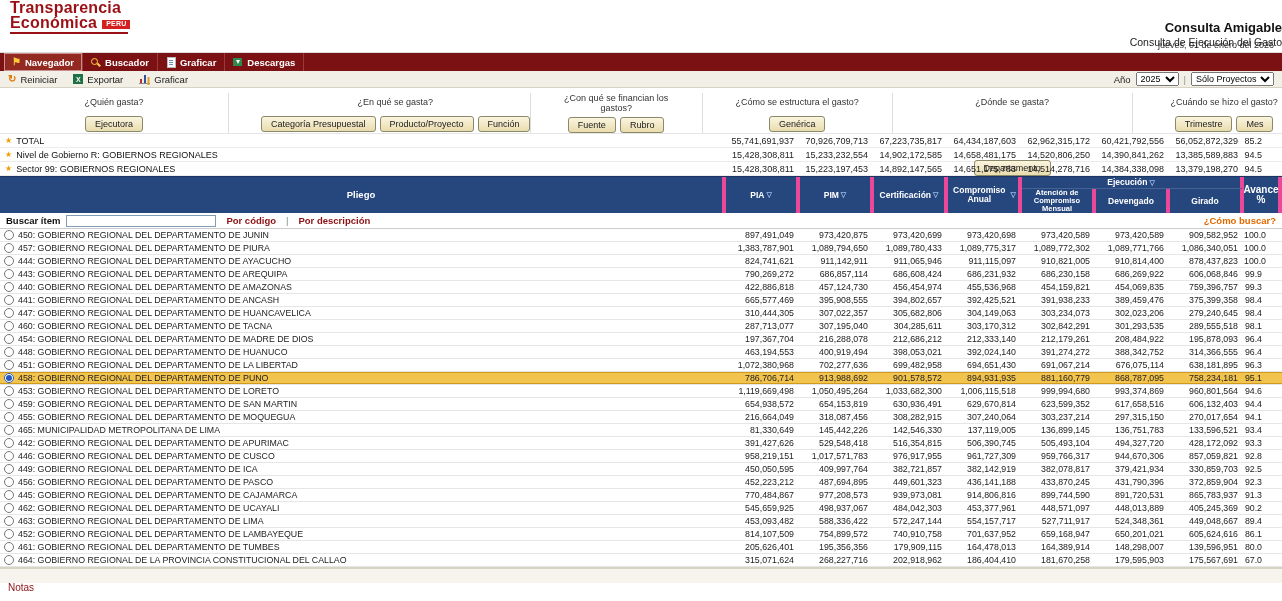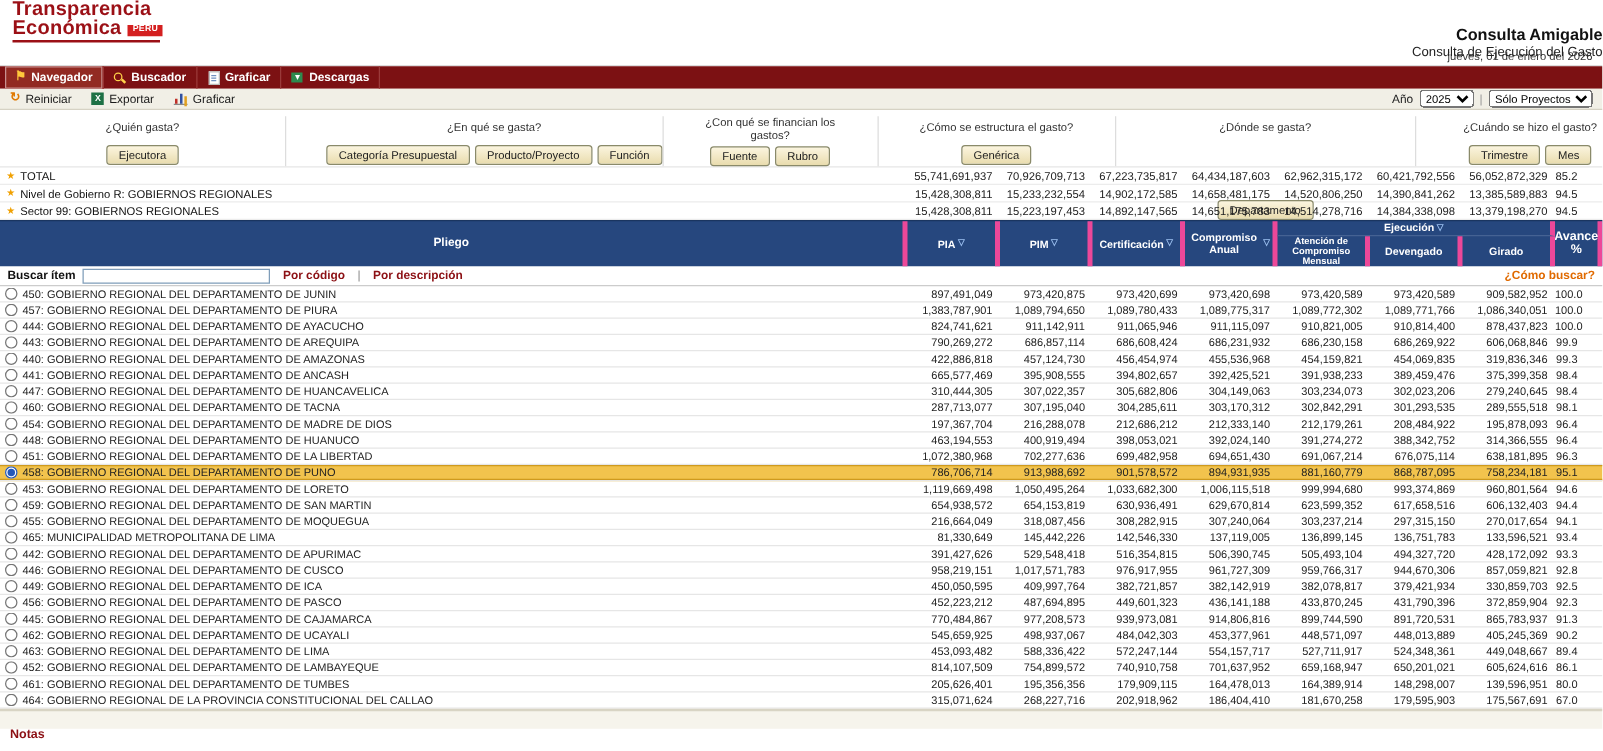--- a/index.html
+++ b/index.html
@@ -110,21 +110,21 @@
   .trow { height: 13px; align-items: center; border-bottom: 1px solid #e6e6e6; font-size: 8.8px;
     color: #222; cursor: pointer; }
   .tlabel { display: flex; align-items: center; gap: 4px; padding-left: 4px;
     white-space: nowrap; overflow: hidden; }
   .trow input[type=radio] { width: 10px; height: 10px; margin: 0; accent-color: #2558b8; }
   .trow.selected { background: #f2c34d; box-shadow: inset 0 1px 0 #cf9a1e, inset 0 -1px 0 #cf9a1e; }
 
   
   .notas-bar { height: 16px; background: #f6f4ec; border-top: 2px solid #d8d4c4;
     display: flex; align-items: center; padding-left: 8px; }
-  .notas-bar span { color: #8c1014; font-weight: bold; font-size: 10px; margin-top: 23px; }
+  .notas-bar span { color: #8c1014; font-weight: normal; font-size: 10px; margin-top: 23px; }
 </style>
 </head>
 <body>
 
 <div class="page">
 
   <div class="top">
     <div class="logo">
       <div class="logo-l1">Transparencia</div>
       <div class="logo-l2"><span>Económica</span><span class="peru-badge">PERU</span></div>
@@ -376,21 +376,21 @@
         <div class="tlabel">
           <input type="radio" name="pliego" style="">
           <span>440: GOBIERNO REGIONAL DEL DEPARTAMENTO DE AMAZONAS</span>
         </div>
         <div class="num">422,886,818</div>
         <div class="num">457,124,730</div>
         <div class="num">456,454,974</div>
         <div class="num">455,536,968</div>
         <div class="num">454,159,821</div>
         <div class="num">454,069,835</div>
-        <div class="num">319,836,346</div>
+        <div class="num">759,396,757</div>
         <div class="num av">99.3</div>
       </div>
       <div class="trow cols">
         <div class="tlabel">
           <input type="radio" name="pliego" style="">
           <span>441: GOBIERNO REGIONAL DEL DEPARTAMENTO DE ANCASH</span>
         </div>
         <div class="num">665,577,469</div>
         <div class="num">395,908,555</div>
         <div class="num">394,802,657</div>

